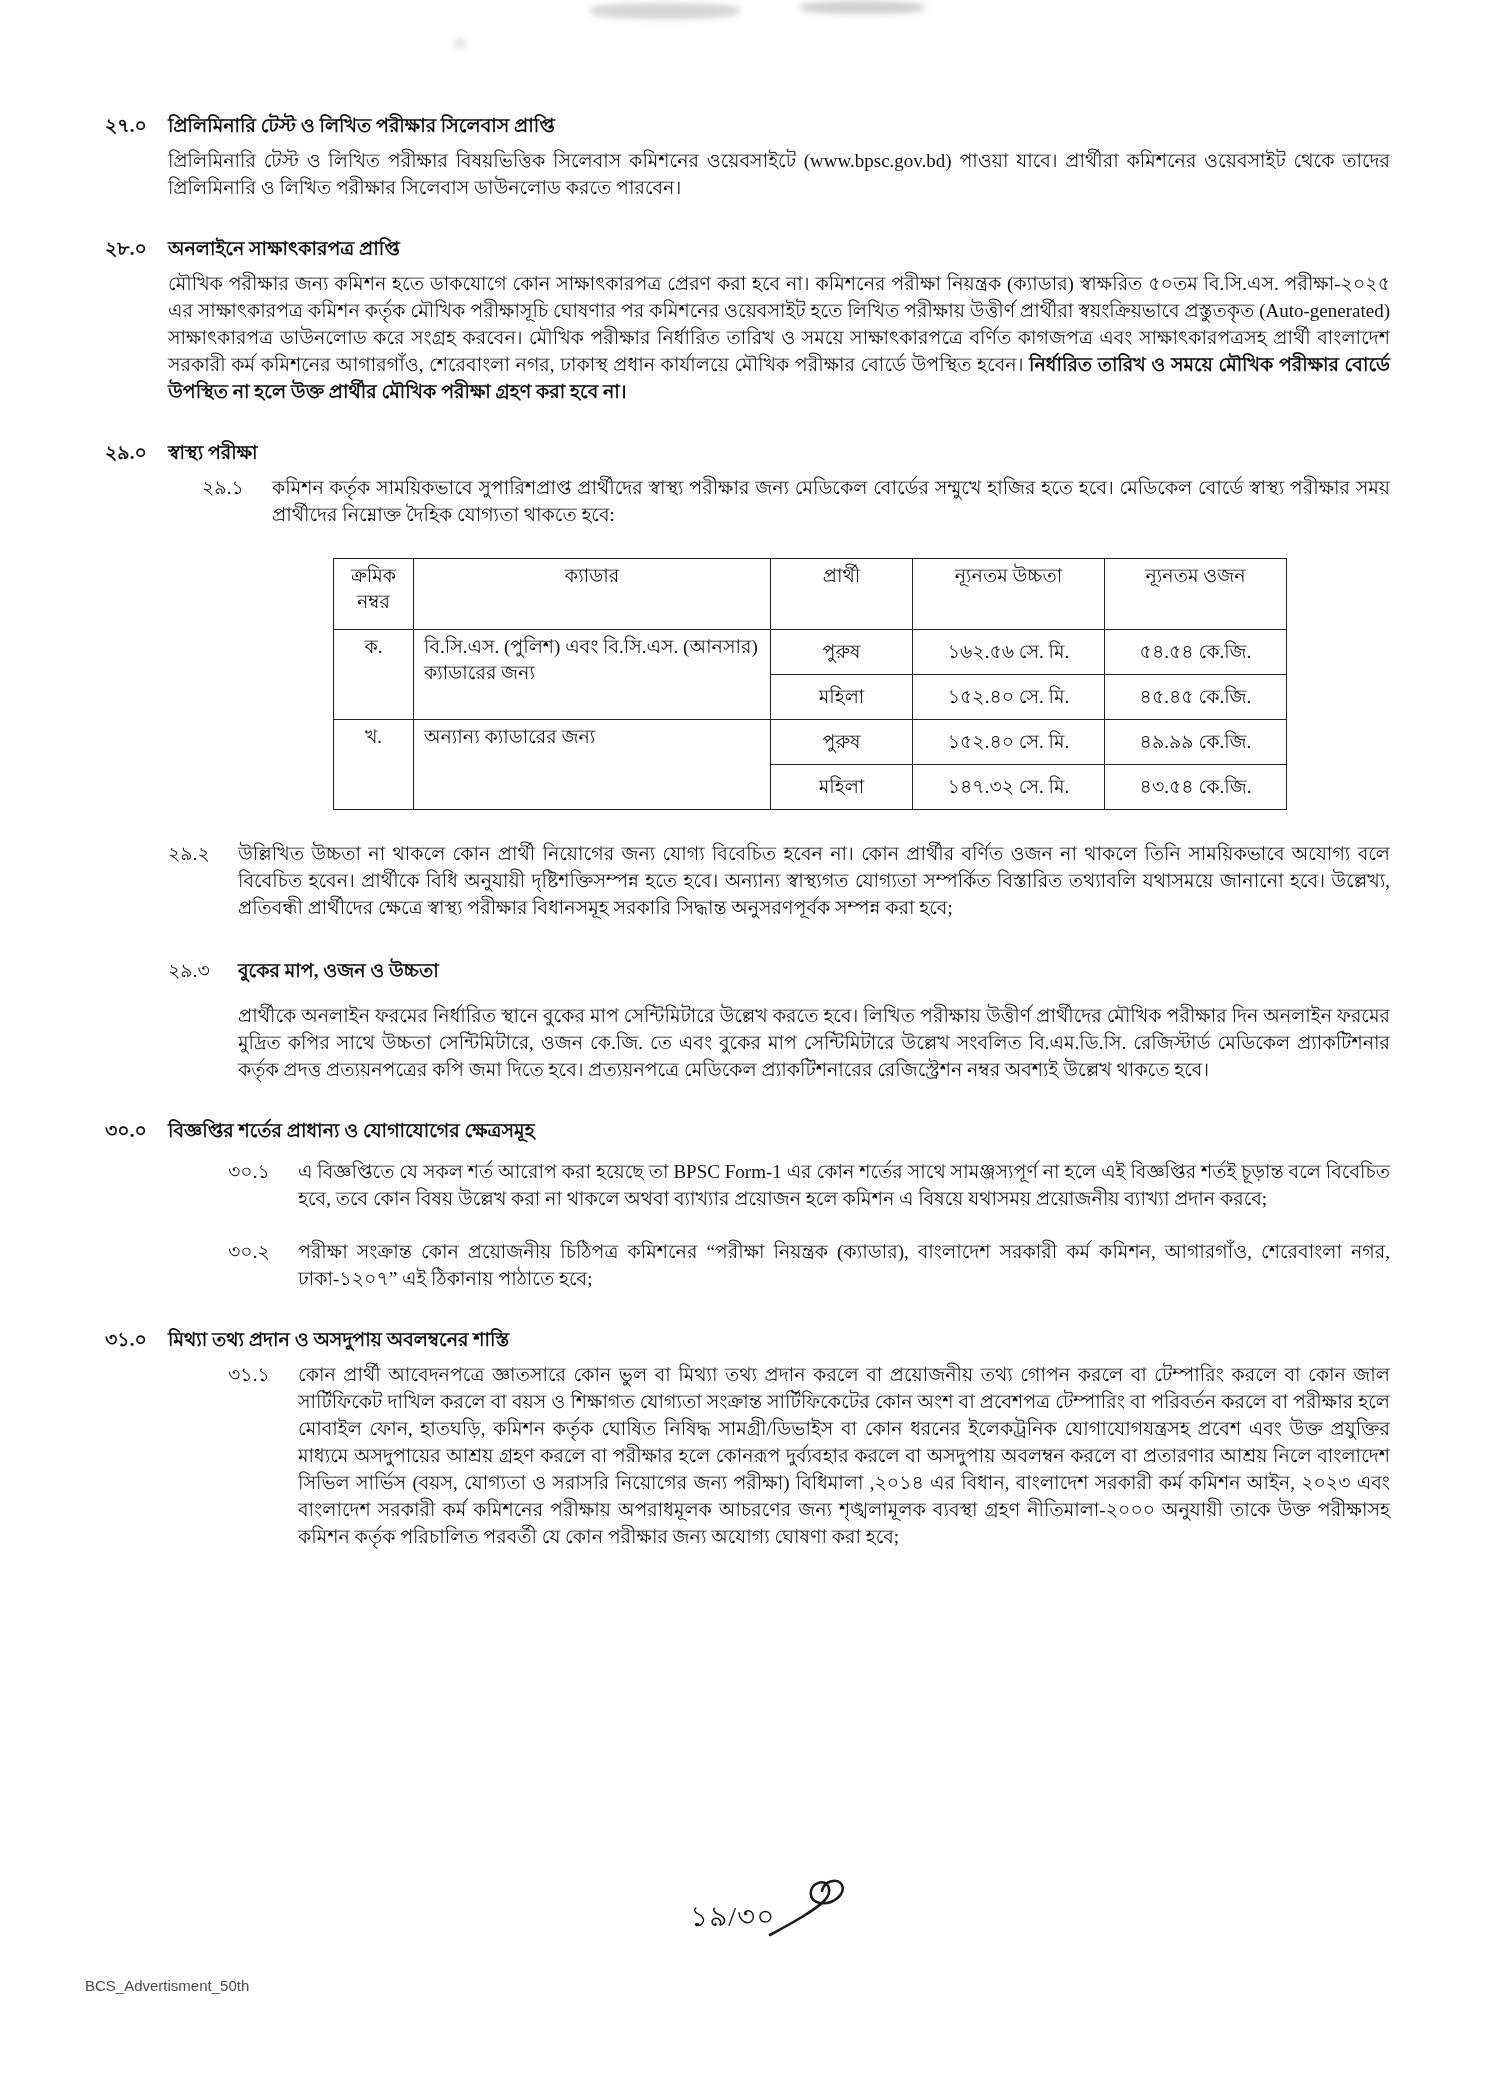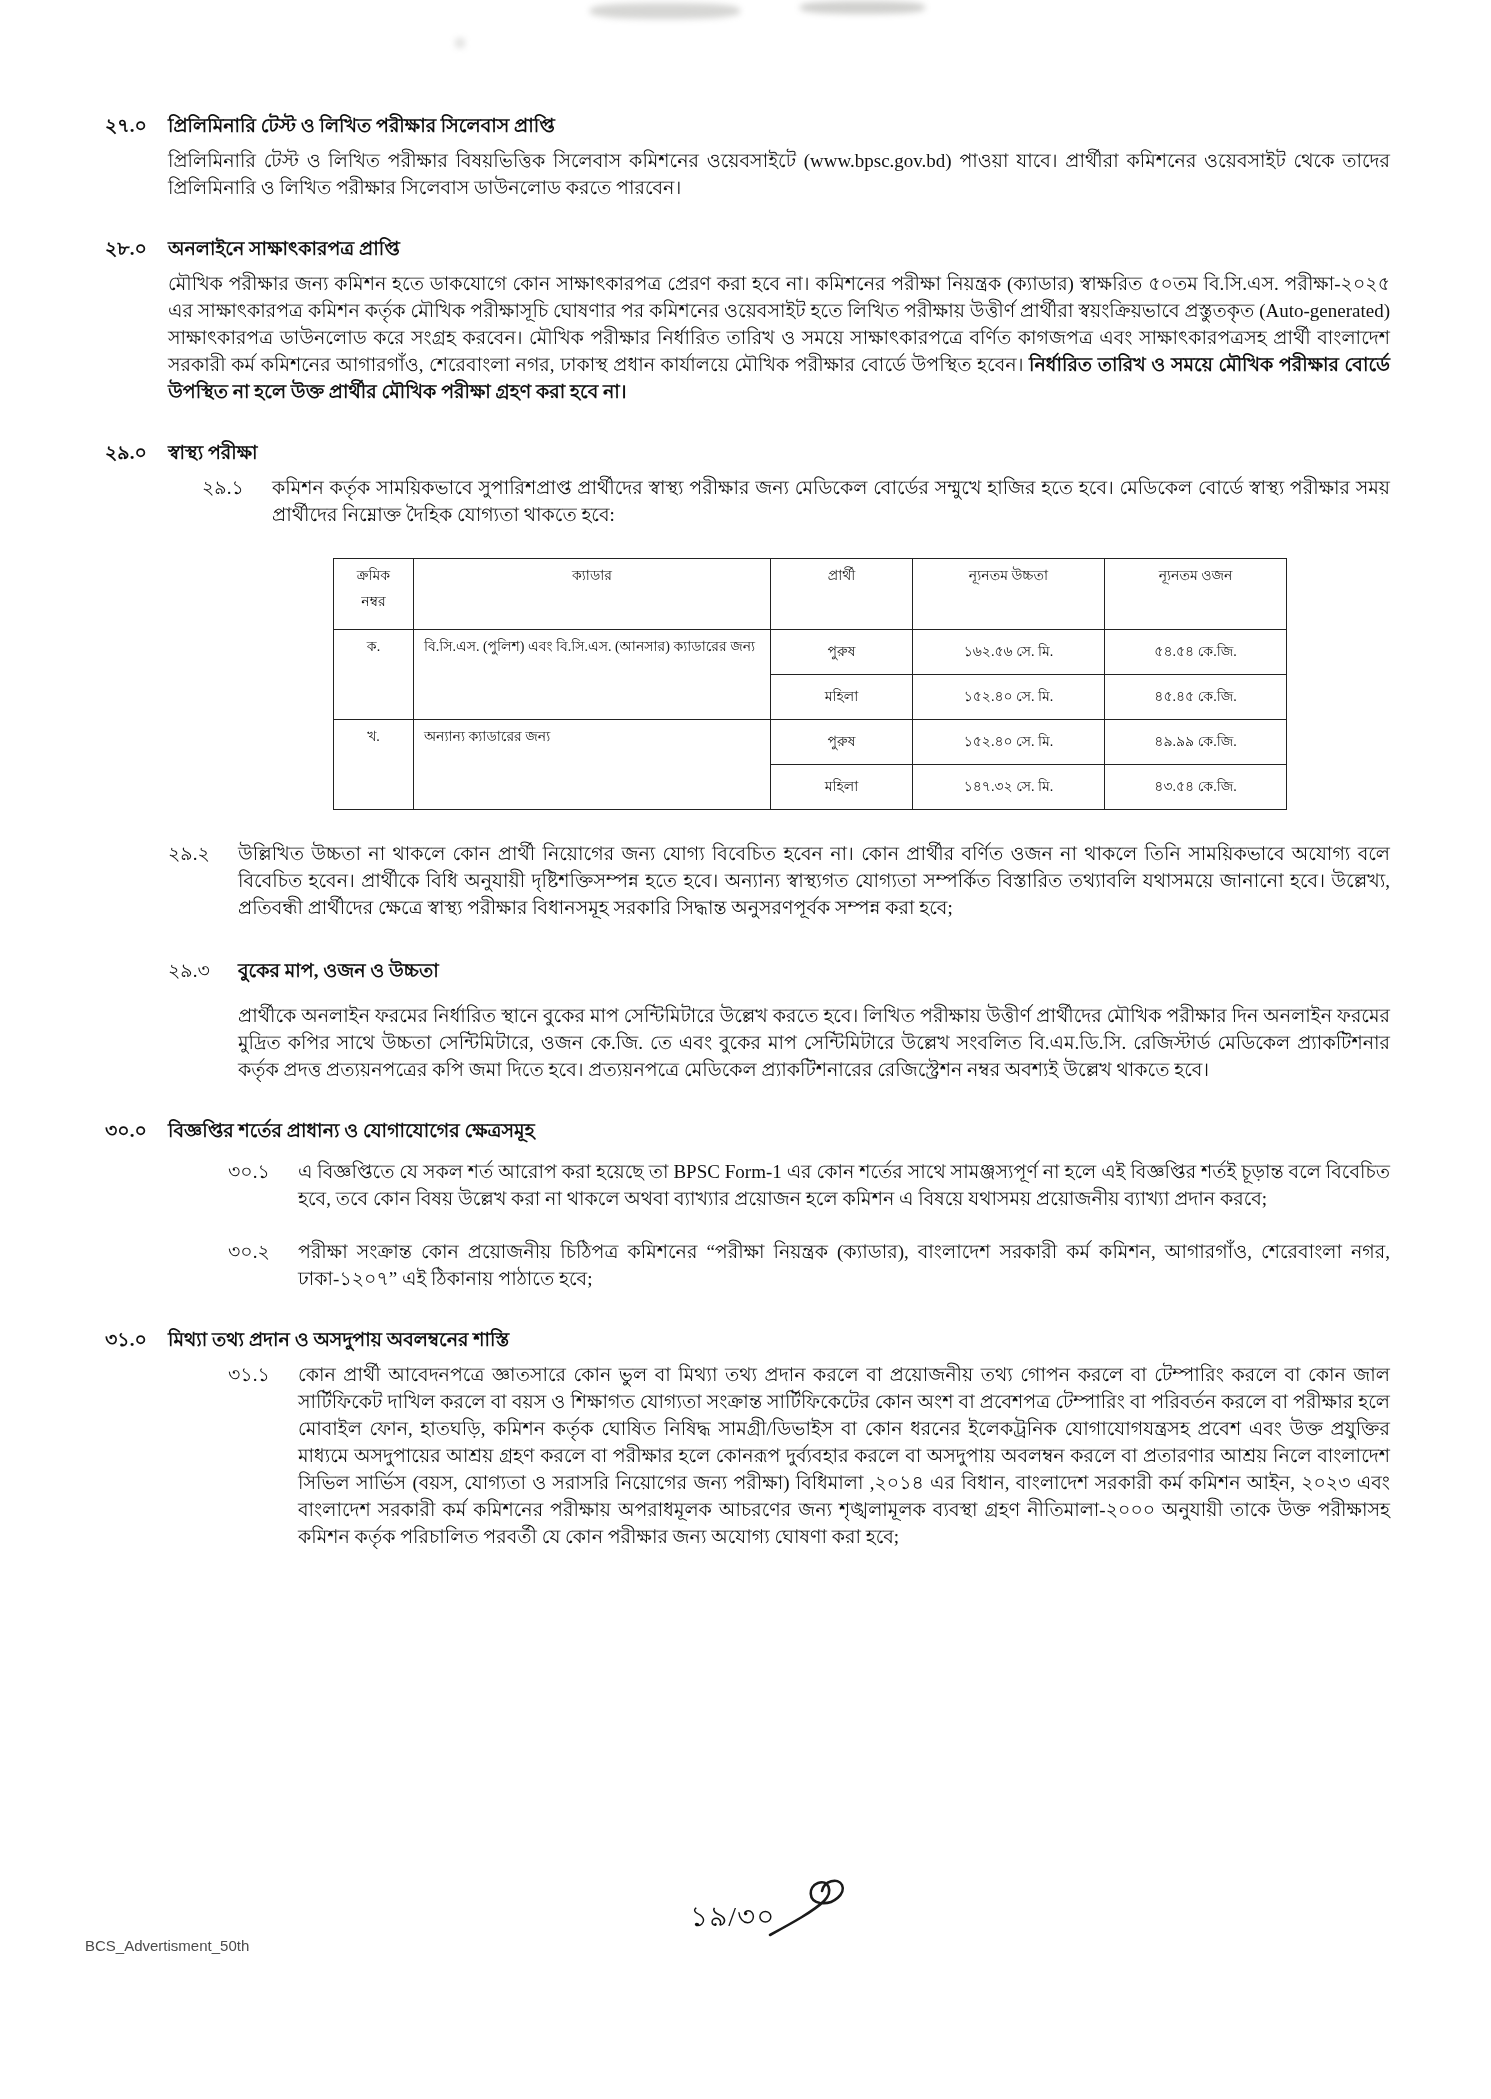--- a/index.html
+++ b/index.html
@@ -21,35 +21,35 @@
   .sub-body{flex:1;min-width:0;text-align:justify;}
   .sub-indent{margin-left:60px;}
   .sub-heading{font-weight:bold;margin-bottom:18px;}
 
   table.phys{
     border-collapse:collapse;margin:30px 0 6px 165px;
     width:953px;table-layout:fixed;
   }
   table.phys th,table.phys td{
     border:1px solid #222;padding:4px 10px;
-    font-size:14px;line-height:26px;
+    font-size:19px;line-height:26px;
   }
   table.phys th{font-weight:normal;vertical-align:top;text-align:center;height:62px;}
   th.h-serial{text-align:left;}
   td.c-serial{text-align:center;vertical-align:top;}
   td.c-cadre{text-align:left;vertical-align:top;}
   td.c-val{text-align:center;height:36px;}
 
   .footer-row{position:absolute;left:0;top:1875px;width:1491px;height:90px;}
   .page-number{
     position:absolute;left:690px;top:28px;font-size:28px;letter-spacing:1px;
   }
   .signature{position:absolute;left:762px;top:-12px;}
   .watermark{
-    position:absolute;left:85px;top:1932px;
+    position:absolute;left:85px;top:1972px;
     font-family:"Liberation Sans","DejaVu Sans",sans-serif;
     font-size:15px;color:#4a4a4a;
   }
   .smudge{position:absolute;background:#8a8a85;filter:blur(3px);border-radius:40%;}
   .smudge.s1{left:590px;top:3px;width:150px;height:16px;opacity:.35;}
   .smudge.s2{left:800px;top:1px;width:125px;height:13px;opacity:.4;}
   .smudge.s3{left:455px;top:38px;width:10px;height:10px;opacity:.25;}
 </style>
 </head>
 <body>

